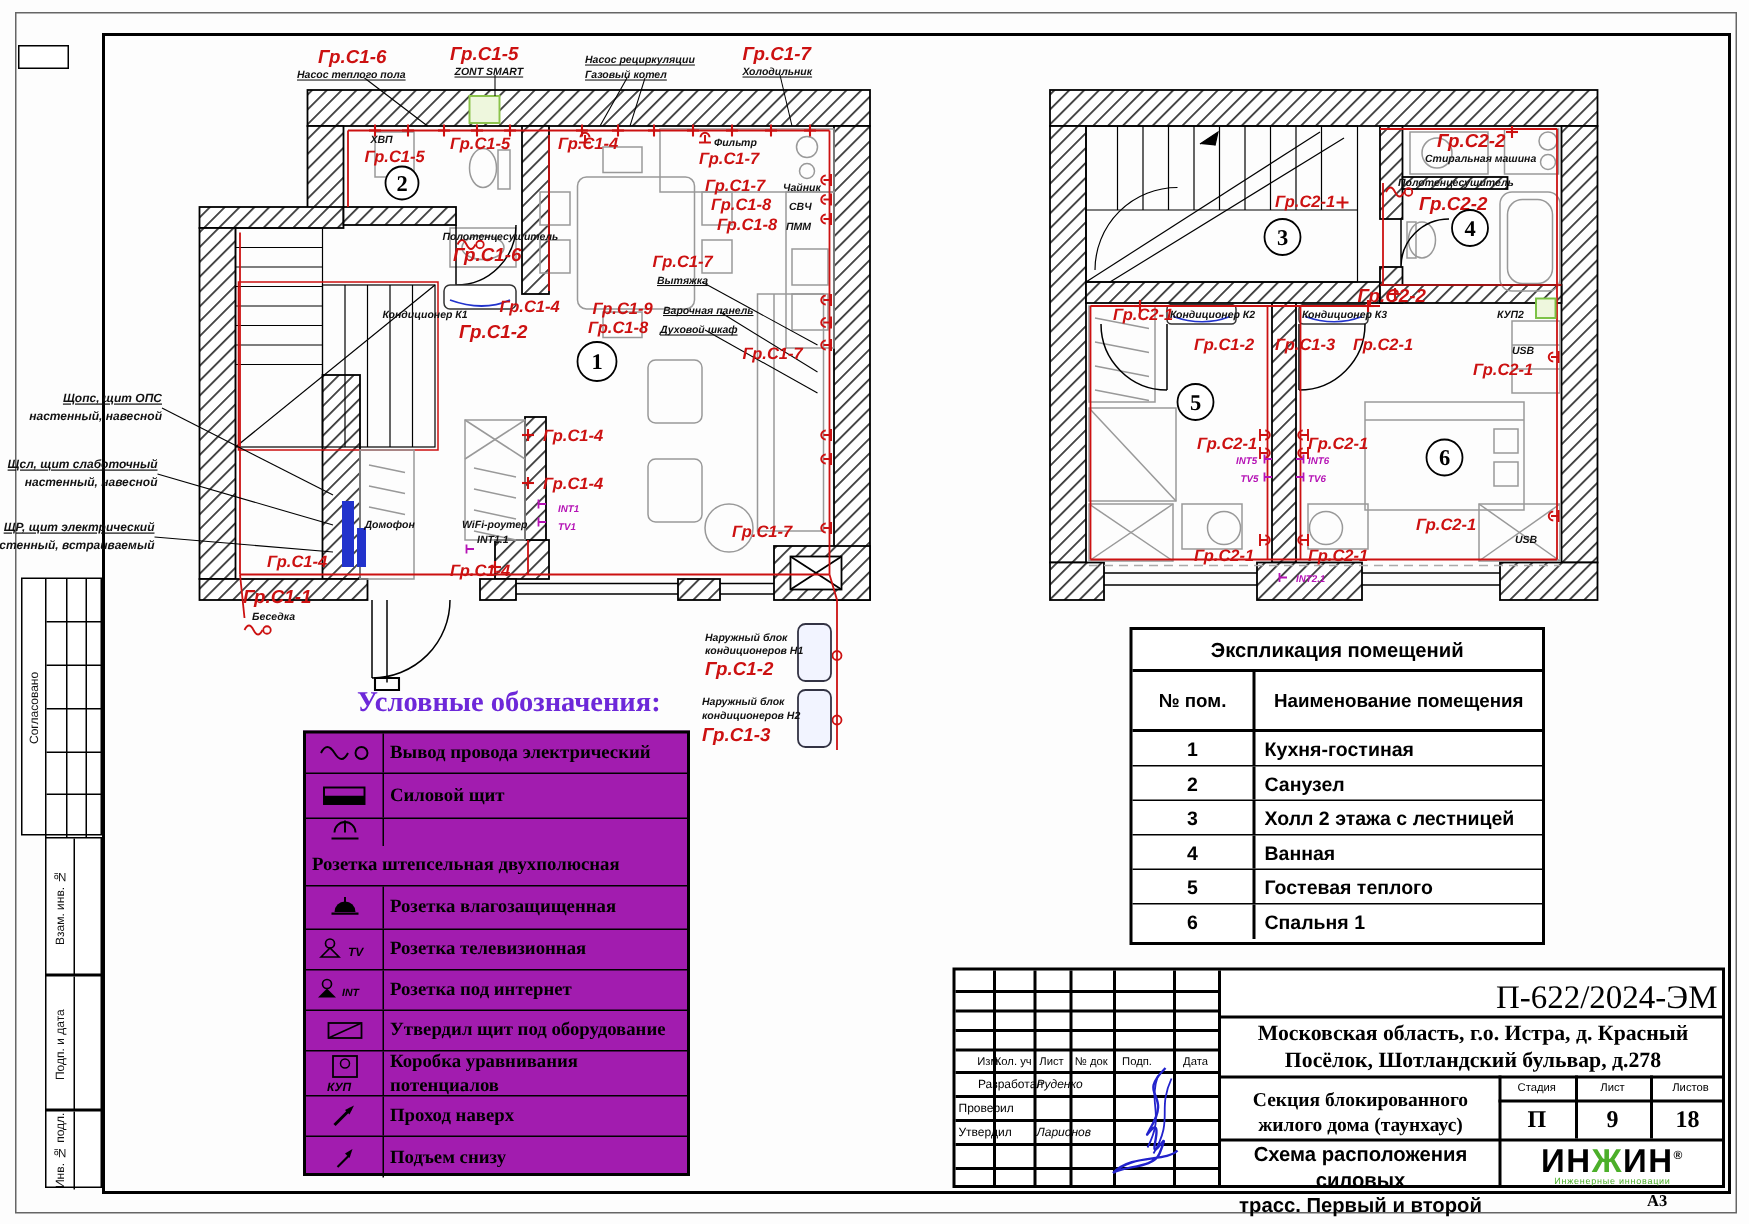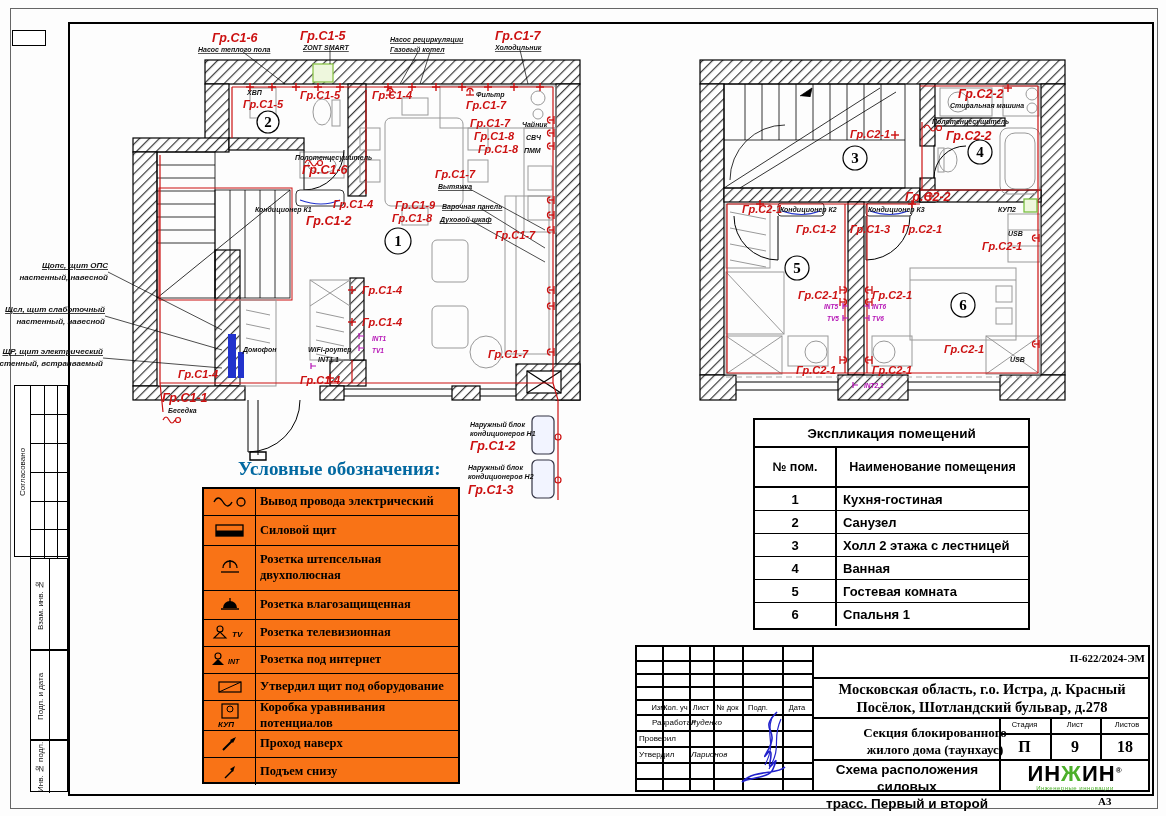--- a/index.html
+++ b/index.html
@@ -6,22 +6,22 @@
   .sheet{position:relative;width:1166px;height:816px;background:#fdfdfd;overflow:hidden;
          font-family:"Liberation Sans",sans-serif;}
   .outer-border{position:absolute;left:10px;top:8px;width:1146px;height:799px;border:1px solid #666;}
   .main-frame{position:absolute;left:68px;top:22px;width:1082px;height:770px;border:2px solid #000;}
   .abs{position:absolute;}
   .vtext{writing-mode:vertical-rl;transform:rotate(180deg);font-size:8px;color:#111;
          display:flex;align-items:center;justify-content:center;height:100%;width:100%;}
   
   .mbox{position:absolute;border:1px solid #000;box-sizing:border-box;background:#fff;}
   
-  .legend-title{position:absolute;font-family:"Liberation Serif",serif;font-weight:bold;font-size:19px;color:#0369a1;}
-  .legend{position:absolute;border:2px solid #000;box-sizing:border-box;background:#f97316;}
+  .legend-title{position:absolute;font-family:"Liberation Serif",serif;font-weight:bold;font-size:19px;color:#6d28d9;}
+  .legend{position:absolute;border:2px solid #000;box-sizing:border-box;background:#a21caf;}
   .lrow{display:flex;border-bottom:1.5px solid #000;box-sizing:border-box;}
   .lrow:last-child{border-bottom:none;}
   .lsym{width:52px;border-right:1.5px solid #000;box-sizing:border-box;display:flex;align-items:center;justify-content:center;flex:none;text-decoration:underline;}
   .ltxt{flex:1;display:flex;align-items:center;padding:2px 4px;font-family:"Liberation Serif",serif;
         font-weight:bold;font-size:12.5px;line-height:1.25;color:#000;}
   
   .expl{position:absolute;border:2px solid #000;box-sizing:border-box;background:#fff;
         font-family:"Liberation Sans",sans-serif;color:#000;}
   .expl-title{height:28px;border-bottom:2px solid #000;display:flex;align-items:center;justify-content:center;
         font-weight:bold;font-size:13.5px;box-sizing:border-box;}
@@ -33,23 +33,23 @@
   .erow{display:flex;height:23px;border-bottom:1.5px solid #000;box-sizing:border-box;font-weight:bold;}
   .erow:last-child{border-bottom:none;}
   .erow .expl-c1{font-size:13px;}
   .erow .expl-c2{font-size:13px;}
   
   .tb{position:absolute;left:635px;top:645px;width:515px;height:147px;border:2px solid #000;box-sizing:border-box;background:#fff;color:#000;}
   .tb .vl,.tb .hl{position:absolute;background:#000;}
   .tb .vl{width:1.5px;}
   .tb .hl{height:1.5px;}
   .tb-cell{position:absolute;font-size:8px;}
-  .tb-doc{font-family:"Liberation Serif",serif;font-weight:bold;font-size:11px;text-align:right;}
+  .tb-doc{font-family:"Liberation Serif",serif;font-weight:normal;font-size:22px;text-align:right;}
   .tb-addr{font-family:"Liberation Serif",serif;font-weight:bold;font-size:14.5px;text-align:center;line-height:1.25;}
-  .tb-obj{font-family:"Liberation Serif",serif;font-weight:bold;font-size:13px;text-align:center;line-height:1.3;margin-left:28px;}
+  .tb-obj{font-family:"Liberation Serif",serif;font-weight:bold;font-size:13px;text-align:center;line-height:1.3;}
   .tb-sheet-title{font-weight:bold;font-size:13.5px;text-align:center;line-height:1.25;}
   .tb-small{font-size:7.5px;text-align:center;}
   .tb-role{font-size:8px;}
   .tb-stage-v{font-family:"Liberation Serif",serif;font-weight:bold;font-size:16px;text-align:center;}
   .logo-wrap{position:absolute;text-align:center;}
   .logo-main{font-weight:bold;font-size:22px;letter-spacing:1px;color:#000;line-height:1;}
   .logo-main .g{color:#4caf2a;}
   .logo-reg{font-size:8px;vertical-align:super;}
   .logo-sub{font-size:6px;color:#4caf2a;letter-spacing:.5px;}
   .bottom-label{position:absolute;font-family:"Liberation Serif",serif;font-weight:bold;font-size:11px;color:#000;}
@@ -549,21 +549,21 @@
     </div>
     <div class="lrow" style="height:30px;">
       <div class="lsym">
         <svg width="30" height="14">
             <rect x="1" y="1" width="27" height="11" stroke="#000" fill="none" stroke-width="1.3"></rect>
             <rect x="1" y="6.5" width="27" height="5.5" fill="#000"></rect>
           </svg>
       </div>
       <div class="ltxt">Силовой щит</div>
     </div>
-    <div class="lrow" style="height:45px;">
+    <div class="lrow" style="height:45px;flex-direction:column;">
       <div class="lsym">
         <svg width="22" height="18">
             <line x1="11" y1="1" x2="11" y2="9" stroke="#000" stroke-width="1.3"></line>
             <path d="M4,9 A7,7 0 0 1 18,9" stroke="#000" fill="none" stroke-width="1.3"></path>
             <line x1="2" y1="13" x2="20" y2="13" stroke="#000" stroke-width="1.3"></line>
           </svg>
       </div>
       <div class="ltxt">Розетка штепсельная двухполюсная</div>
     </div>
     <div class="lrow" style="height:29px;">
@@ -652,21 +652,21 @@
     <div class="erow">
       <div class="expl-c1">3</div>
       <div class="expl-c2">Холл 2 этажа с лестницей</div>
     </div>
     <div class="erow">
       <div class="expl-c1">4</div>
       <div class="expl-c2">Ванная</div>
     </div>
     <div class="erow">
       <div class="expl-c1">5</div>
-      <div class="expl-c2">Гостевая комната</div>
+      <div class="expl-c2">Гостевая теплого</div>
     </div>
     <div class="erow">
       <div class="expl-c1">6</div>
       <div class="expl-c2">Спальня 1</div>
     </div>
   </div>
 
   <div class="tb">
 
     <div class="vl" style="left:25px;top:0;height:143px;"></div>

